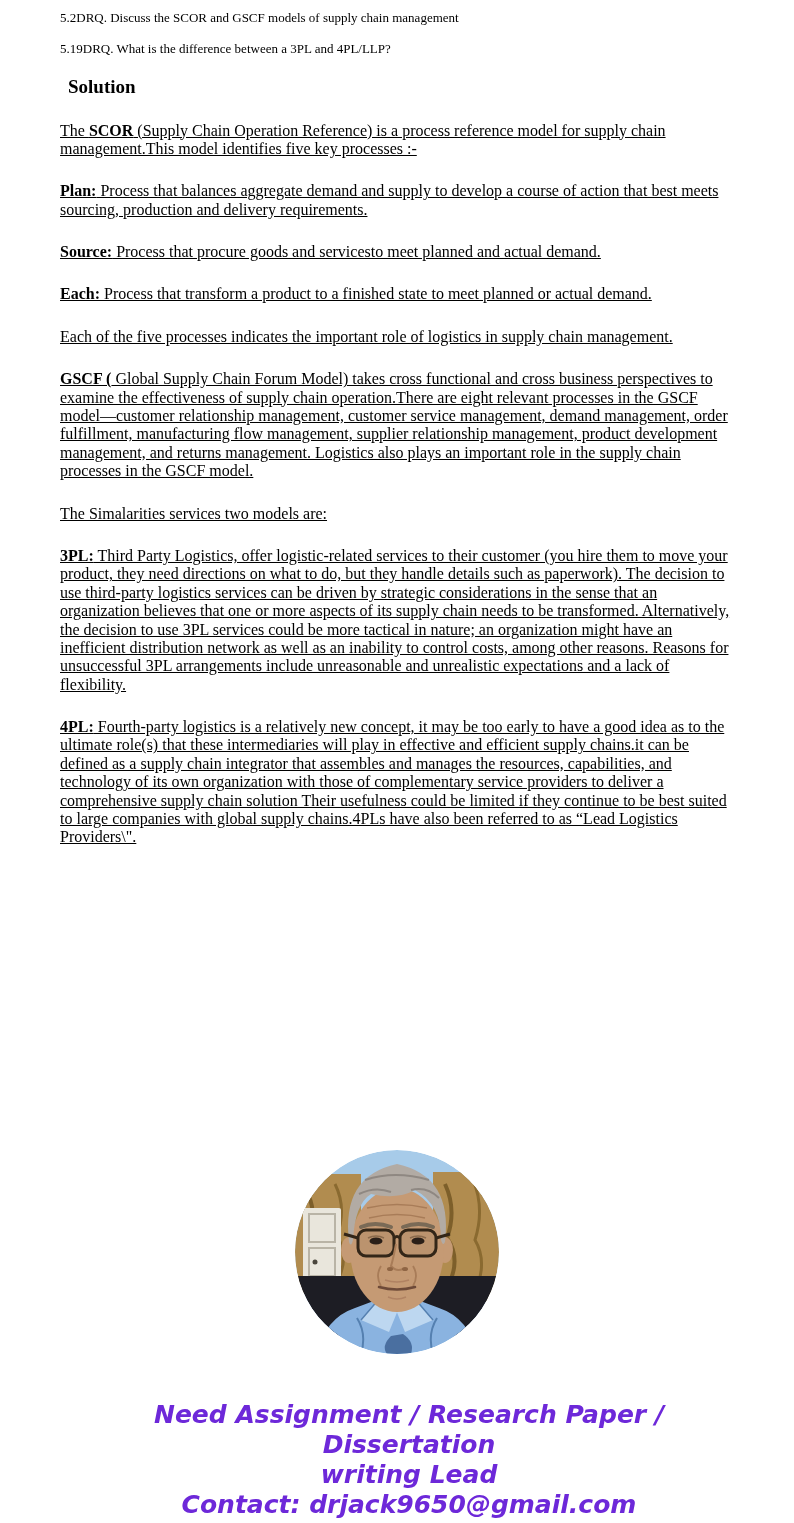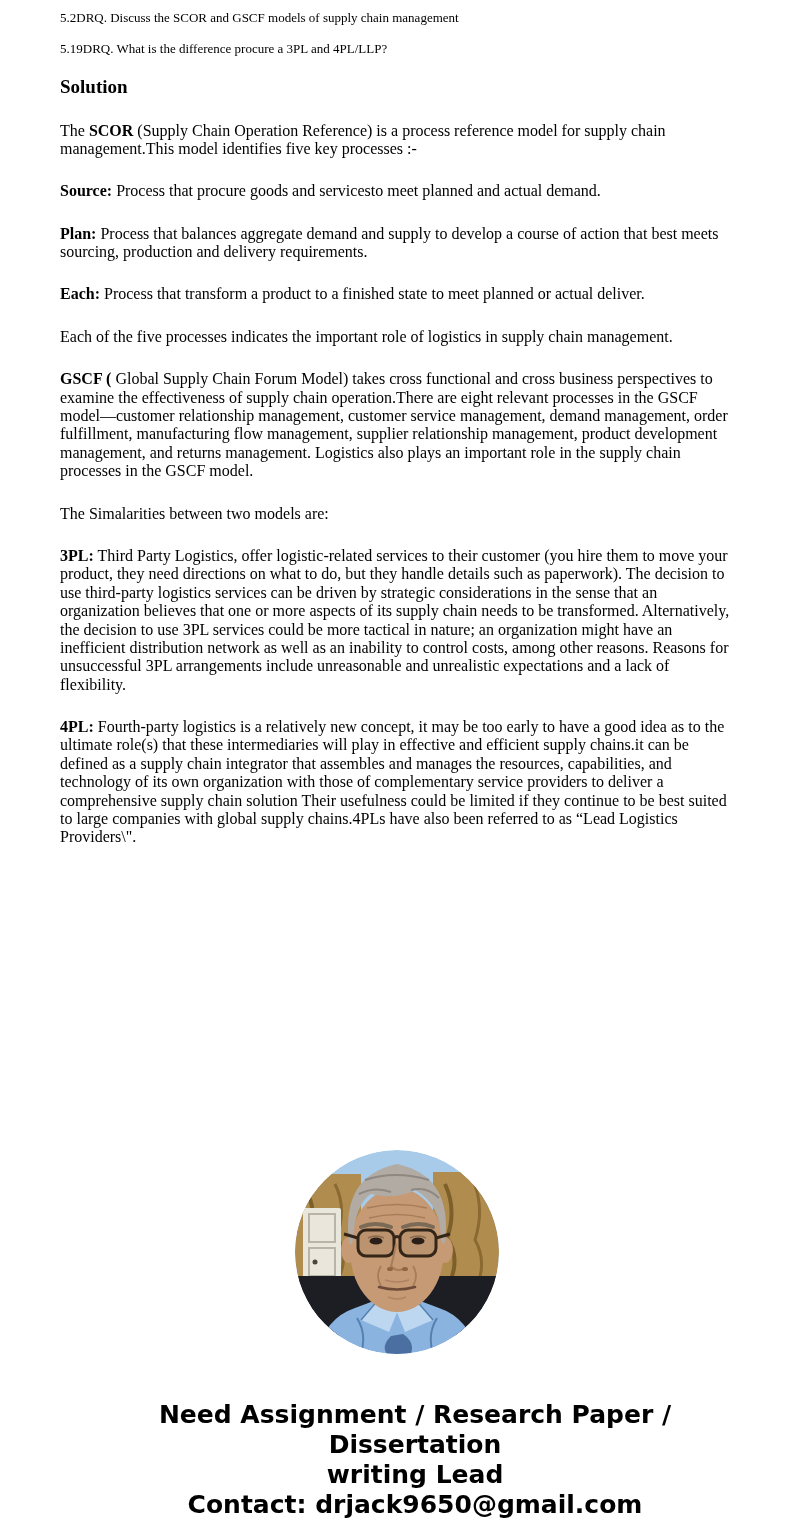--- a/index.html
+++ b/index.html
@@ -16,76 +16,78 @@
     padding: 8px;
   }
   .question {
     font-size: 13px;
     line-height: 1.18;
     margin: 2px 0 16px 0;
   }
   h3.solution {
     font-size: 19px;
     font-weight: bold;
-    margin: 19px 0;
+    margin: 19px 8px;
     line-height: 1.15;
   }
   p.body {
     font-size: 16px;
     line-height: 1.15;
     margin: 24px 0;
+    text-decoration: underline;
   }
   p.body strong { font-weight: bold; }
   .avatar-wrap {
     position: absolute;
     top: 1150px;
     left: calc(50% - 102px);
     width: 204px;
     height: 204px;
     border-radius: 50%;
     overflow: hidden;
   }
   .footer {
     position: absolute;
     top: 1400px;
-    left: 18px;
+    left: 12px;
     width: 100%;
     text-align: center;
     font-family: "DejaVu Sans", sans-serif;
     font-weight: bold;
     font-size: 25px;
     line-height: 30px;
-    color: #000000;
+    color: #6d28d9;
+    font-style: italic;
   }
 </style>
 </head>
 <body>
 
 <div class="page">
 
   <p class="question">5.2DRQ. Discuss the SCOR and GSCF models of supply chain management</p>
-  <p class="question">5.19DRQ. What is the difference procure a 3PL and 4PL/LLP?</p>
+  <p class="question">5.19DRQ. What is the difference between a 3PL and 4PL/LLP?</p>
 
   <h3 class="solution">Solution</h3>
 
   <p class="body"><span>The </span><strong>SCOR</strong><span> (Supply Chain Operation Reference) is a process reference model for supply chain management.This model identifies five key processes :-</span></p>
 
+  <p class="body"><strong>Plan:</strong><span> Process that balances aggregate demand and supply to develop a course of action that best meets sourcing, production and delivery requirements.</span></p>
+
   <p class="body"><strong>Source:</strong><span> Process that procure goods and servicesto meet planned and actual demand.</span></p>
 
-  <p class="body"><strong>Plan:</strong><span> Process that balances aggregate demand and supply to develop a course of action that best meets sourcing, production and delivery requirements.</span></p>
-
-  <p class="body"><strong>Each:</strong><span> Process that transform a product to a finished state to meet planned or actual deliver.</span></p>
+  <p class="body"><strong>Each:</strong><span> Process that transform a product to a finished state to meet planned or actual demand.</span></p>
 
 
 
   <p class="body">Each of the five processes indicates the important role of logistics in supply chain management.</p>
 
   <p class="body"><strong>GSCF (</strong><span> Global Supply Chain Forum Model) takes cross functional and cross business perspectives to examine the effectiveness of supply chain operation.There are eight relevant processes in the GSCF model—customer relationship management, customer service management, demand management, order fulfillment, manufacturing flow management, supplier relationship management, product development management, and returns management.  Logistics also plays an important role in the supply chain processes in the GSCF model.</span></p>
 
-  <p class="body">The Simalarities between two models are:</p>
+  <p class="body">The Simalarities services two models are:</p>
 
   <p class="body"><strong>3PL:</strong><span> Third Party Logistics, offer logistic-related services to their customer (you hire them to move your product, they need directions on what to do, but they handle details such as paperwork). The decision to use third-party logistics services can be driven by strategic considerations in the sense that an organization believes that one or more aspects of its supply chain needs to be transformed.  Alternatively, the decision to use 3PL services could be more tactical in nature; an organization might have an inefficient distribution network as well as an inability to control costs, among other reasons.  Reasons for unsuccessful 3PL arrangements include unreasonable and unrealistic expectations and a lack of flexibility.</span></p>
 
   <p class="body"><strong>4PL:</strong><span> Fourth-party logistics is a relatively new concept, it may be too early to have a good idea as to the ultimate role(s) that these intermediaries will play in effective and efficient supply chains.it can be defined as a supply chain integrator that assembles and manages the resources, capabilities, and technology of its own organization with those of complementary service providers to deliver a comprehensive supply chain solution Their usefulness could be limited if they continue to be best suited to large companies with global supply chains.4PLs have also been referred to as “Lead Logistics Providers\".</span></p>
 
   <div class="avatar-wrap">
     <svg width="204" height="204" viewBox="0 0 204 204" aria-hidden="true">
       <defs>
         <clipPath id="avclip">
             <circle cx="102" cy="102" r="102"></circle>

